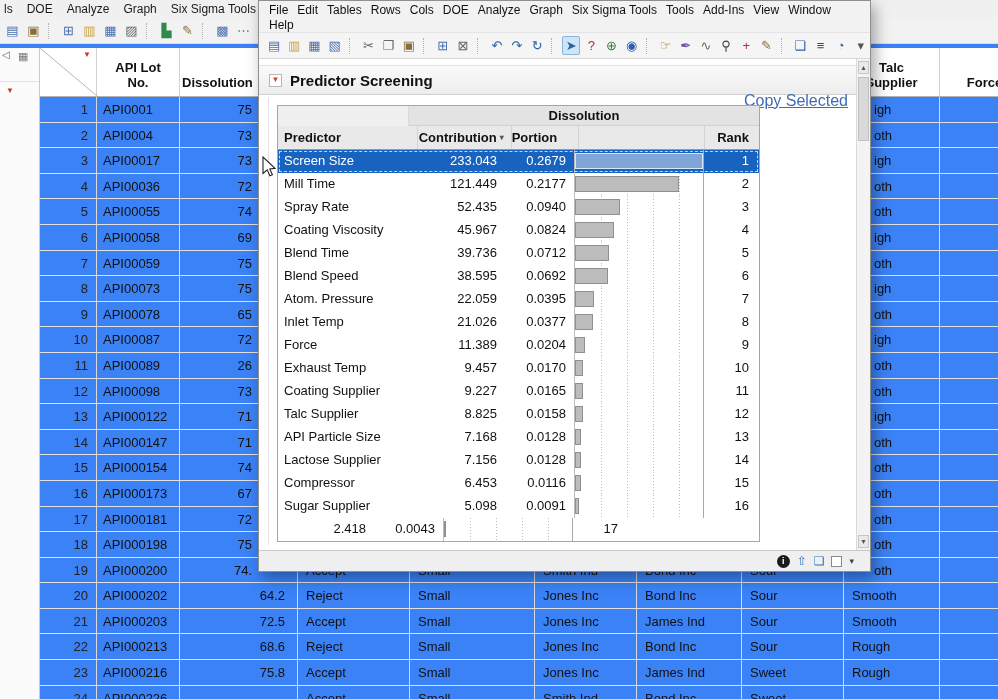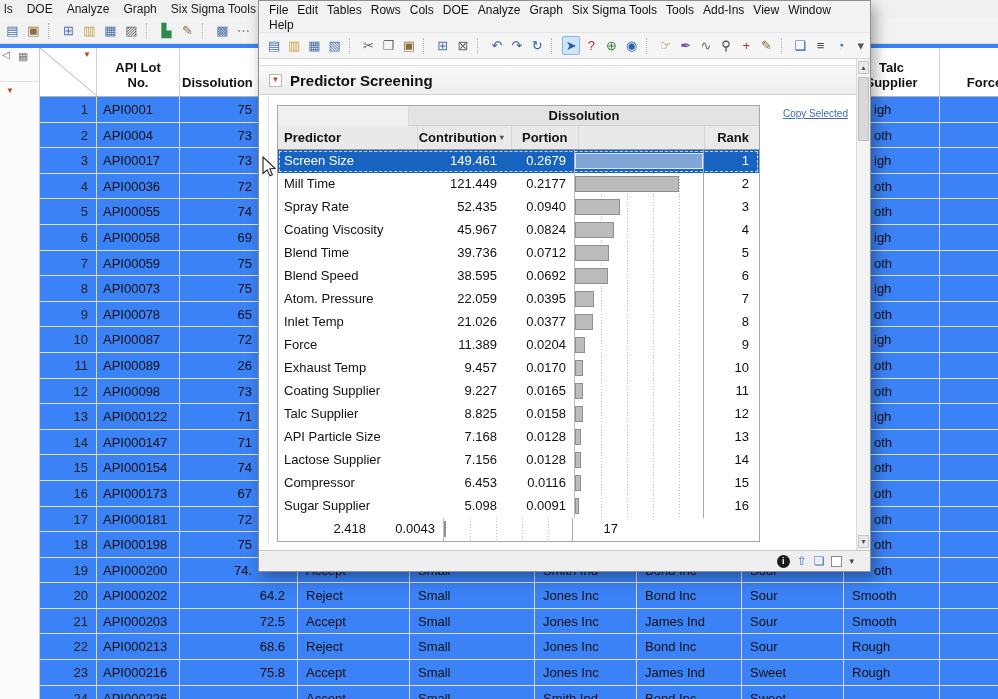--- a/index.html
+++ b/index.html
@@ -54,37 +54,37 @@
 .win-menubar2{height:15px;background:#f2f2f2;display:flex;align-items:center;padding-left:10px;
   font-size:12px;border-bottom:1px solid #e4e4e4}
 .win-toolbar{height:26px;background:#f5f5f5;border-bottom:1px solid #d8d8d8;display:flex;
   align-items:center;gap:2px;padding-left:6px;overflow:hidden}
 .title-band{position:absolute;left:0;top:64px;right:14px;height:30px;
   background:linear-gradient(#fafafa,#ededed);border-top:1px solid #e2e2e2;
   border-bottom:1px solid #cfcfcf;display:flex;align-items:center;gap:8px;padding-left:10px}
 .disc-btn{width:13px;height:13px;border:1px solid #b8b8b8;background:#fff;display:flex;
   align-items:center;justify-content:center;font-size:8px;line-height:1;color:#d04222}
 .title-text{font-size:15px;font-weight:bold;color:#111}
-.copy-link{position:absolute;top:107px;right:22px;color:#3f6cb4;text-decoration:underline;
-  font-size:10px;cursor:pointer}
+.copy-link{position:absolute;top:91px;right:22px;color:#3f6cb4;text-decoration:underline;
+  font-size:16px;cursor:pointer}
 .outline-rule{position:absolute;left:9px;top:96px;bottom:26px;border-left:1px solid #e2e2e2}
 
 .ptable{position:absolute;left:18px;top:104px;width:483px;border:1px solid #a6a6a6;font-size:13px;background:#fff}
 .pgroup{display:flex;height:20px}
 .pgroup .gleft{width:131px;background:#f0f0f0;border-right:1px solid #dadada}
 .pgroup .gright{flex:1;background:#e3e3e3;text-align:center;font-weight:bold;line-height:20px;
   border-bottom:1px solid #d2d2d2}
 .phead{display:flex;height:24px;background:#e9e9e9;border-bottom:1px solid #999;
   font-weight:bold;line-height:23px}
 .ph{border-right:1px solid #d5d5d5;overflow:hidden;white-space:nowrap}
 .pw-pred{width:144px}.pw-contrib{width:96px}.pw-port{width:69px}.pw-bar{width:130px}.pw-rank{width:55px}
 .ph.pred{padding-left:6px}
 .ph.contrib{display:flex;justify-content:flex-end;align-items:center;padding-right:2px}
 .hcaret{font-size:8px;color:#555;margin-left:3px;width:9px}
-.ph.port{text-align:center;padding-right:0}
+.ph.port{text-align:left;padding-right:0}
 .ph.rank{text-align:right;padding-right:10px;border-right:none}
 .prow{display:flex;height:23px;line-height:22px}
 .pc{overflow:hidden;white-space:nowrap}
 .pc.pred{width:131px;padding-left:6px}
 .pc.contrib{width:96px;text-align:right;padding-right:8px}
 .pc.port{width:69px;text-align:right;padding-right:8px}
 .pc.rank{width:55px;text-align:right;padding-right:10px}
 .pc.bar{width:130px;position:relative;border-left:1px solid #bcbcbc;border-right:1px solid #a8a8a8;
   background-image:
     repeating-linear-gradient(to bottom,#bdbdbd 0 1px,transparent 1px 3px),
@@ -545,21 +545,21 @@
           <span>Contribution</span>
           <span class="hcaret">▾</span>
         </div>
         <div class="ph port pw-port">Portion</div>
         <div class="ph pw-bar"></div>
         <div class="ph rank pw-rank">Rank</div>
       </div>
       <div id="p-rows">
           <div class="prow sel">
             <div class="pc pred">Screen Size</div>
-            <div class="pc contrib">149.461</div>
+            <div class="pc contrib">233.043</div>
             <div class="pc port">0.2679</div>
             <div class="pc bar">
               <div class="bar-fill" style="width: 128px;"></div>
             </div>
             <div class="pc rank">1</div>
           </div>
           <div class="prow">
             <div class="pc pred">Mill Time</div>
             <div class="pc contrib">121.449</div>
             <div class="pc port">0.2177</div>

